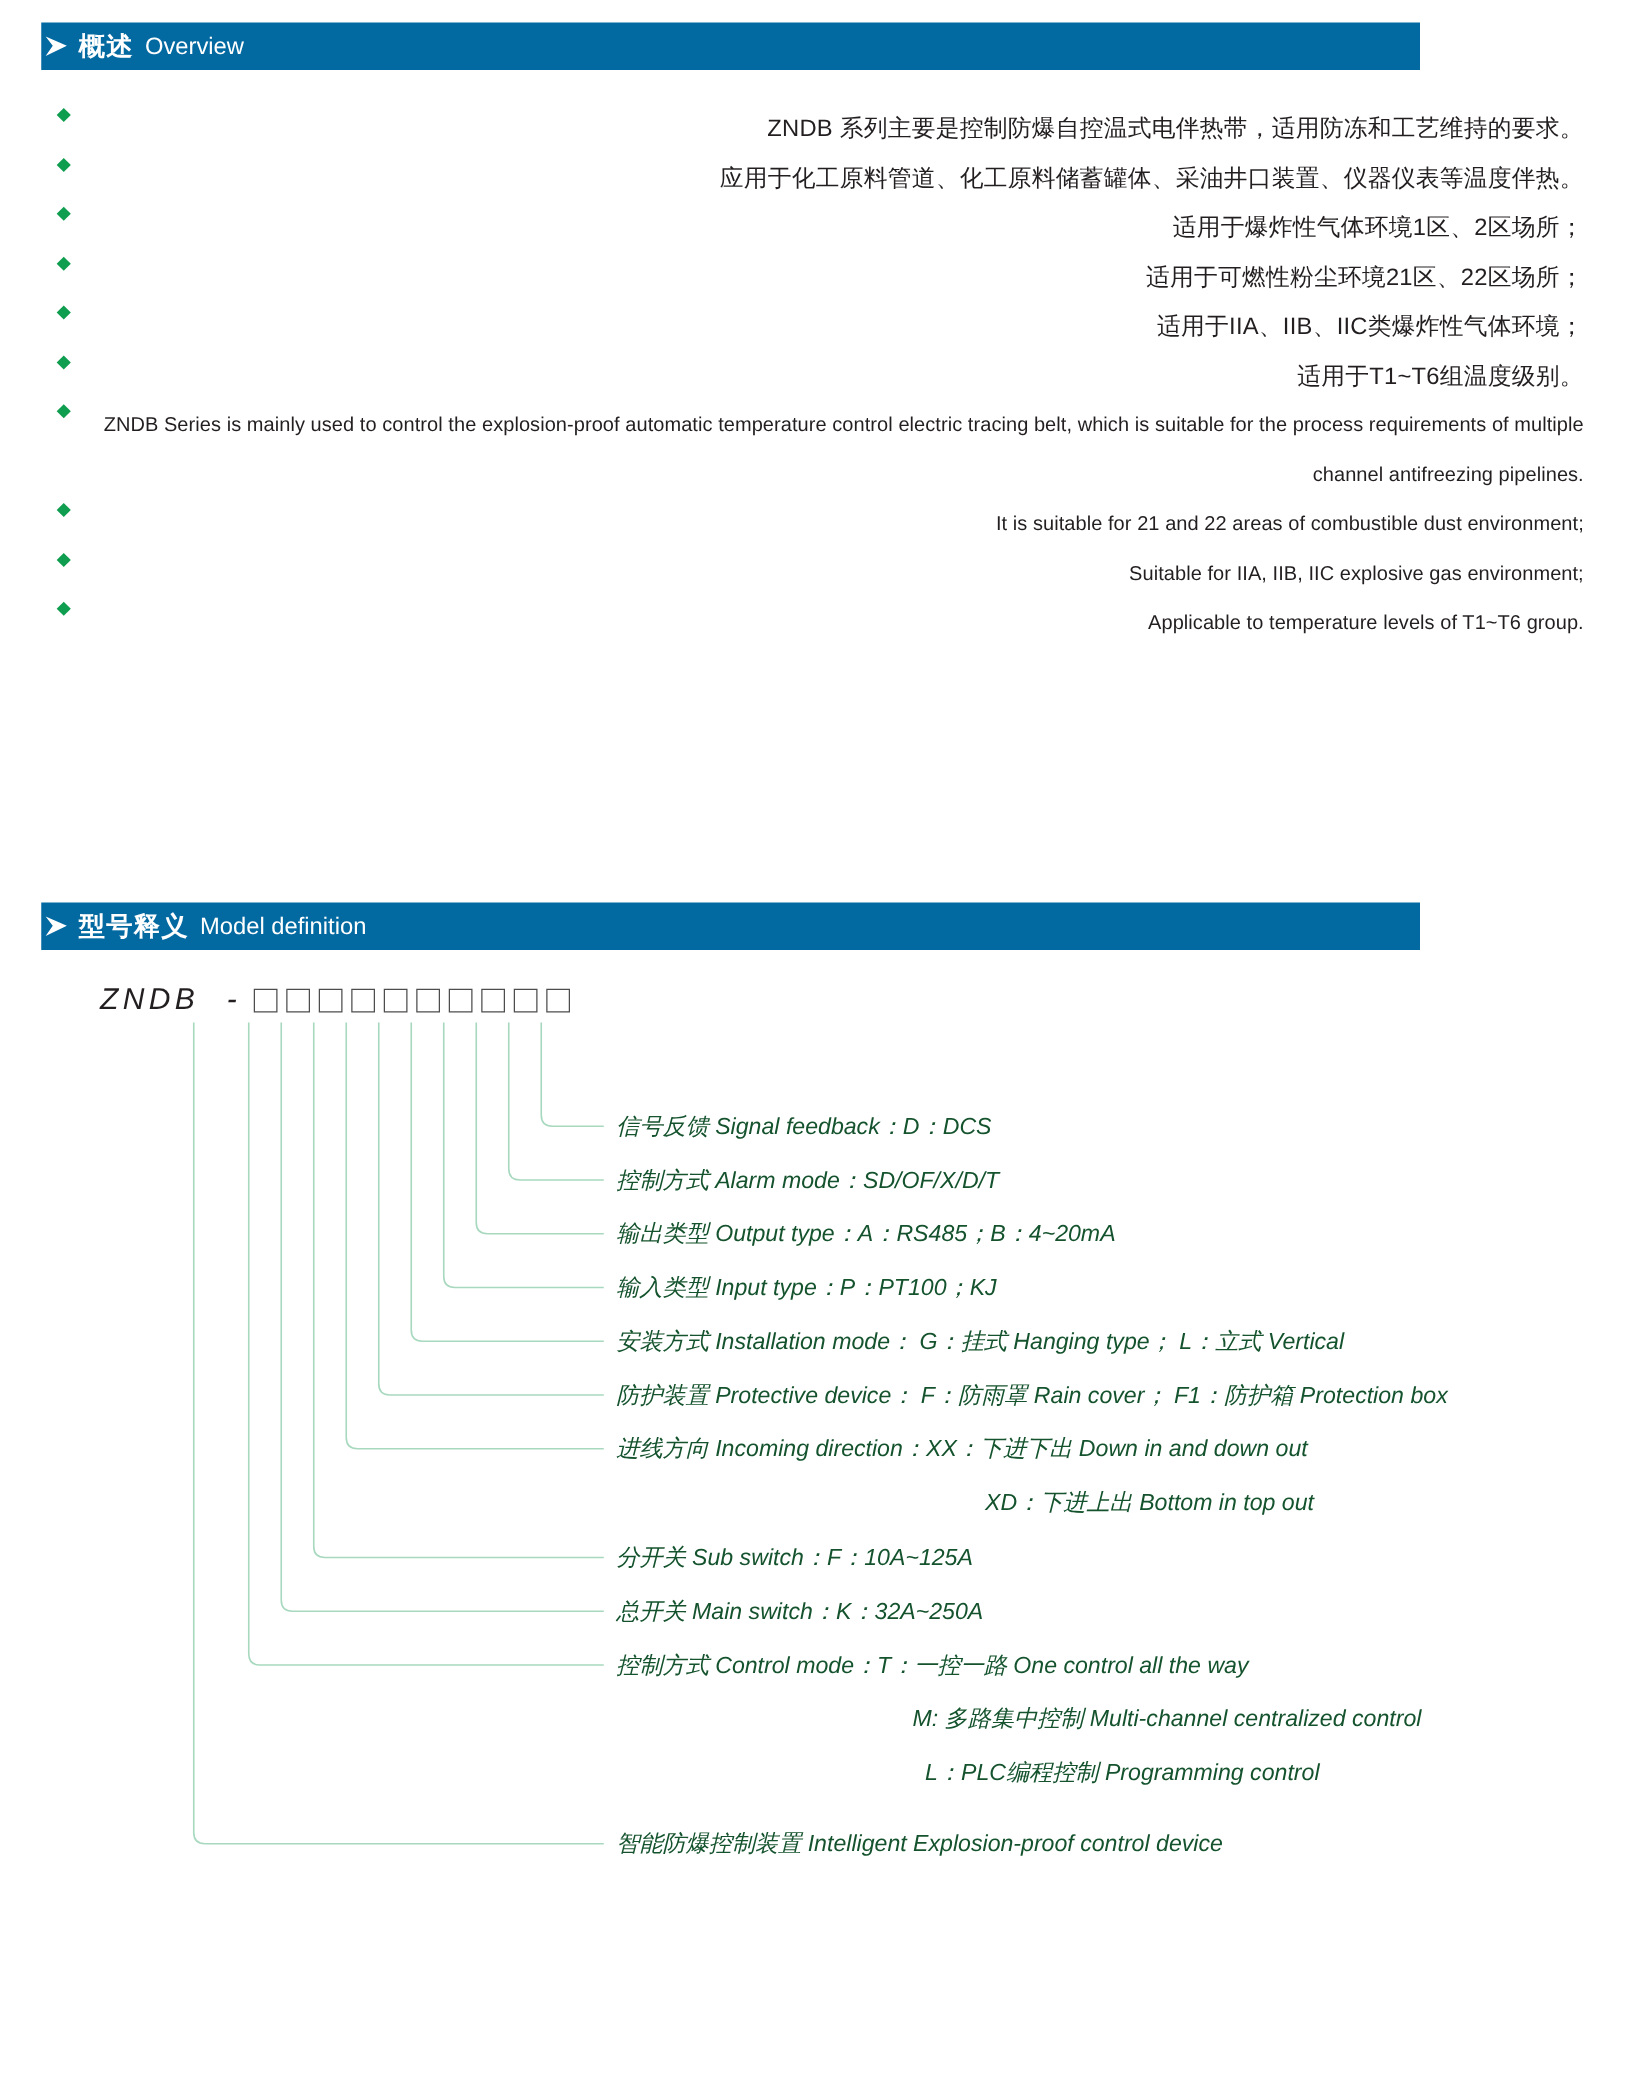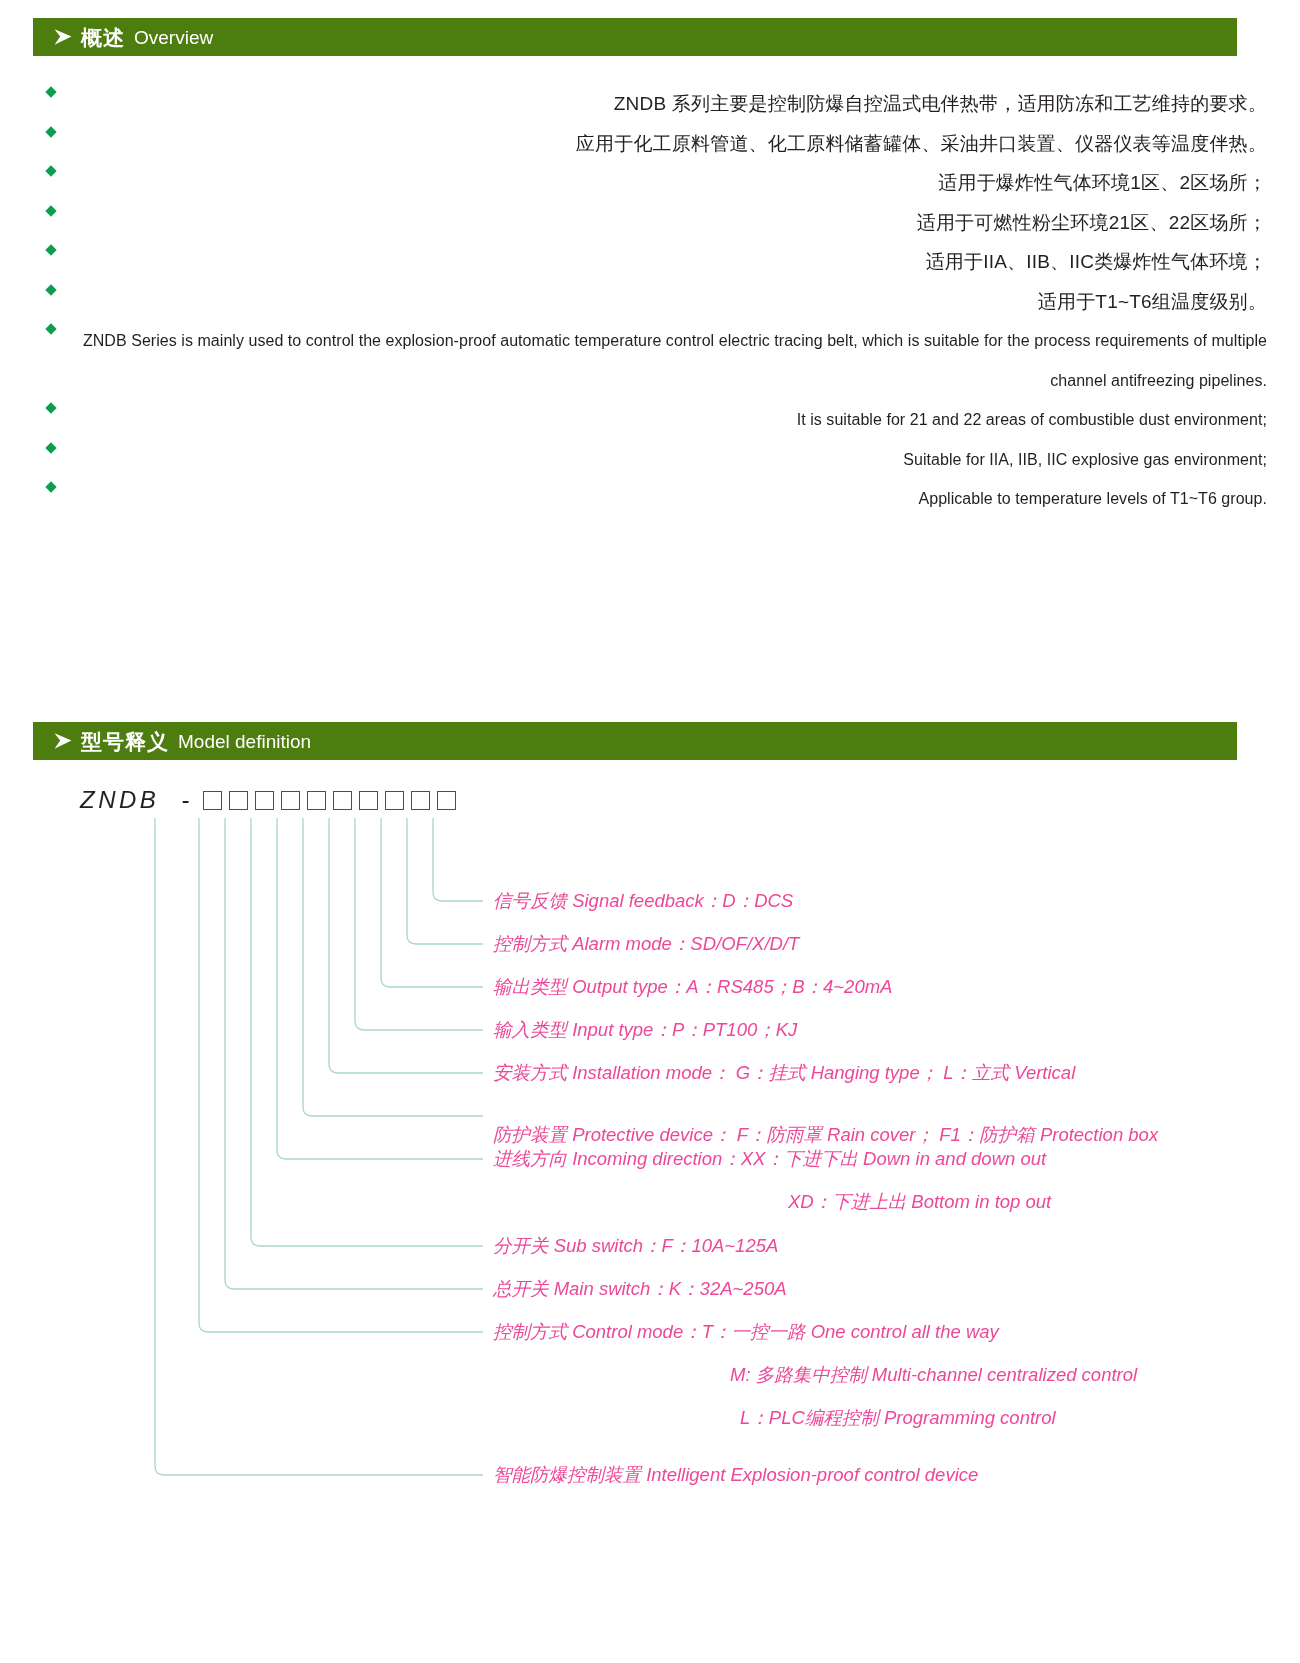--- a/index.html
+++ b/index.html
@@ -9,27 +9,27 @@
     font-family:"Liberation Sans","DejaVu Sans",sans-serif;
     color:#231f20;
     overflow:hidden;
     position:relative;
   }
 
   
   .sec-head{
     position:absolute;
     left:33px;
-    width:1204px;
+    width:1103px;
     height:38px;
-    background:#4d7c0f;
+    background:#0369a1;
     display:flex;
     align-items:center;
     box-sizing:border-box;
-    padding-left:20px;
+    padding-left:2px;
   }
   .arrow-ico{
     width:20px;height:18px;
     margin-right:8px;
     flex:0 0 auto;
     display:block;
   }
   .sec-cn{
     color:#ffffff;
     font-size:21px;
@@ -123,21 +123,21 @@
   }
 
   .legend{
     position:absolute;
     left:0;top:0;
     width:1234px;height:740px;
   }
   .lg{
     position:absolute;
     font-size:18.5px;
-    color:#ec4899;
+    color:#14532d;
     white-space:nowrap;
     line-height:1;
   }
 </style>
 </head>
 <body>
 
 <div class="sec-head" style="top:18px;">
   <svg class="arrow-ico" viewBox="0 0 20 18">
     <path d="M1.5 1.2 L18.5 8.6 L1.5 16.8 L7.2 8.6 Z" fill="#ffffff"></path>
@@ -229,21 +229,21 @@
       <path d="M166 36 L166 541 Q166 550 175 550 L450 550" fill="none" stroke="#a8d9bf" stroke-width="1.3"></path>
       <path d="M122 36 L122 684 Q122 693 131 693 L450 693" fill="none" stroke="#a8d9bf" stroke-width="1.3"></path>
     </svg>
 
   <div class="legend" id="legend-rows">
       <div class="lg" style="left: 460px; top: 110px;">信号反馈 Signal feedback：D：DCS</div>
       <div class="lg" style="left: 460px; top: 153px;">控制方式 Alarm mode：SD/OF/X/D/T</div>
       <div class="lg" style="left: 460px; top: 196px;">输出类型 Output type：A：RS485；B：4~20mA</div>
       <div class="lg" style="left: 460px; top: 239px;">输入类型 Input type：P：PT100；KJ</div>
       <div class="lg" style="left: 460px; top: 282px;">安装方式 Installation mode： G：挂式 Hanging type； L：立式 Vertical</div>
-      <div class="lg" style="left: 460px; top: 325px; margin-top: 19px;">防护装置 Protective device： F：防雨罩 Rain cover； F1：防护箱 Protection box</div>
+      <div class="lg" style="left: 460px; top: 325px;">防护装置 Protective device： F：防雨罩 Rain cover； F1：防护箱 Protection box</div>
       <div class="lg" style="left: 460px; top: 368px;">进线方向 Incoming direction：XX：下进下出 Down in and down out</div>
       <div class="lg" style="left: 460px; top: 455px;">分开关 Sub switch：F：10A~125A</div>
       <div class="lg" style="left: 460px; top: 498px;">总开关 Main switch：K：32A~250A</div>
       <div class="lg" style="left: 460px; top: 541px;">控制方式 Control mode：T：一控一路 One control all the way</div>
       <div class="lg" style="left: 460px; top: 684px;">智能防爆控制装置 Intelligent Explosion-proof control device</div>
       <div class="lg" style="left: 755px; top: 411px;">XD：下进上出 Bottom in top out</div>
       <div class="lg" style="left: 697px; top: 584px;">M: 多路集中控制 Multi-channel centralized control</div>
       <div class="lg" style="left: 707px; top: 627px;">L：PLC编程控制 Programming control</div>
     </div>
 </div>

